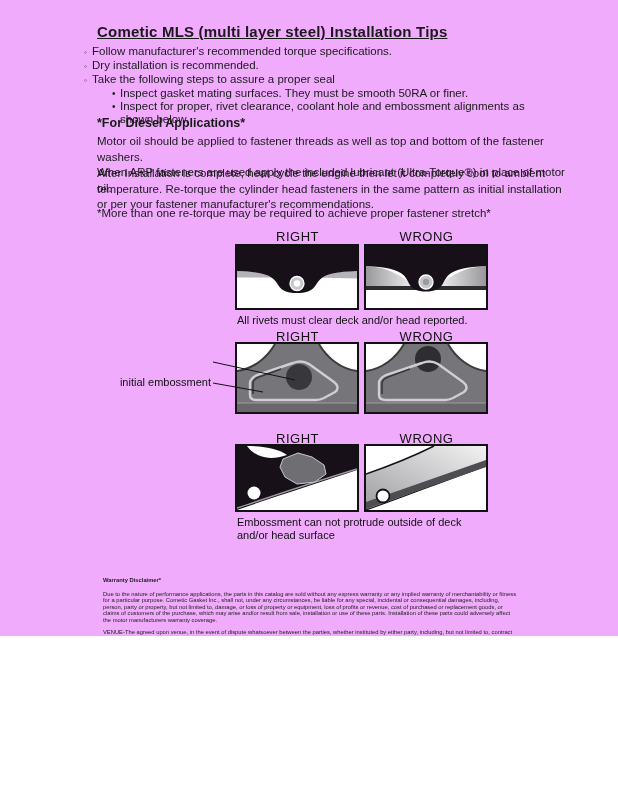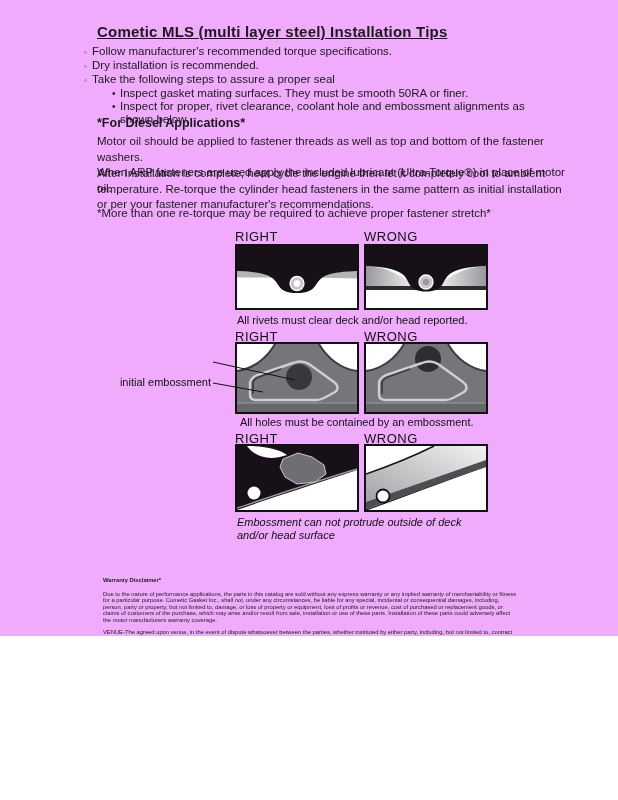--- a/index.html
+++ b/index.html
@@ -9,21 +9,21 @@
   .title{left:97px;top:23px;font-size:15px;font-weight:bold;text-decoration:underline;
          letter-spacing:0.2px;white-space:nowrap;}
   .tips{left:84px;top:45px;font-size:11.5px;line-height:13px;width:470px;}
   .tip-line{display:flex;align-items:baseline;}
   .tip-line .mark{width:8px;font-size:8px;flex:0 0 8px;}
   .tip-sub{padding-left:28px;}
   .tip-sub .mark{font-size:10px;}
   .diesel-heading{left:97px;top:116px;font-size:12.5px;font-weight:bold;}
   .para{left:97px;font-size:11.5px;line-height:15.5px;white-space:pre-line;width:470px;}
   .p1{top:134px;} .p2{top:166px;} .p3{top:206px;}
-  .rw-label{width:125px;text-align:left;font-size:13px;letter-spacing:0.5px;color:#111;}
+  .rw-label{width:125px;text-align:center;font-size:13px;letter-spacing:0.5px;color:#111;}
   .panel{border:2.5px solid #111;width:120px;background:#fff;font-size:0;line-height:0;}
   .cap{font-size:11px;line-height:12.5px;color:#111;white-space:pre-line;}
   .side-label{font-size:11px;line-height:11.5px;text-align:right;white-space:pre-line;color:#111;}
   .legal{left:103px;top:577px;width:414px;font-size:5.8px;line-height:6.5px;color:#222;}
   .legal p{margin:0 0 6px 0;}
   .legal .lg-head{font-weight:bold;margin-bottom:7px;}
   .legal .gap-top{margin-top:7px;}
   .legal .tight{white-space:pre-line;}
   .footer-code{left:389px;top:755px;font-size:15px;letter-spacing:0.3px;color:#222;}
 </style>
@@ -131,21 +131,20 @@
       <path d="M13,51 L13,39 C13,35 16,33 20,31 L56,19 C61,17 67,17 72,20 L97,38 C101,41 102,45 98,48 L87,54 C85,55 82,56 79,56 L20,56 C15,56 13,54.5 13,51 Z" fill="none" stroke="#cfcfd3" stroke-width="2.4"></path>
       <path d="M16,50 L16,40 C16,36 18,34.5 22,33 L44,25" stroke="#3a3a3e" stroke-width="1.6" fill="none"></path>
     </svg>
   </div>
 
   <svg class="abs" style="left:110px;top:338px;" width="240" height="90">
     <line x1="103" y1="24" x2="185" y2="42" stroke="#111" stroke-width="1"></line>
     <line x1="103" y1="45" x2="153" y2="54" stroke="#111" stroke-width="1"></line>
   </svg>
 
-  <div class="abs cap" style="left:240px;top:416px;">All holes must be contained by an embossment.</div>
 
   <div class="abs rw-label" style="left:235px;top:431px;">RIGHT</div>
   <div class="abs rw-label" style="left:364px;top:431px;">WRONG</div>
 
   <div class="abs panel" style="left:235px;top:444px;">
     <svg width="120" height="64" viewBox="0 0 120 64">
       <rect width="120" height="64" fill="#ffffff"></rect>
       <path d="M0,0 H120 V24 C78,38 40,50 0,64 Z" fill="#171019"></path>
       <path d="M10,0 C19,12 33,15 50,9 C42,3 28,0 10,0 Z" fill="#ffffff"></path>
       <path d="M0,62 C42,48 80,35 120,23" stroke="#9b9b9f" stroke-width="1.4" fill="none"></path>
@@ -162,21 +161,21 @@
           </linearGradient>
       </defs>
       <rect width="120" height="64" fill="#ffffff"></rect>
       <path d="M0,28 C26,19 48,10 68,0 L120,0 V20 C80,34 40,50 0,64 Z" fill="url(#g3)"></path>
       <path d="M0,28 C26,19 48,10 68,0" stroke="#171019" stroke-width="1.6" fill="none"></path>
       <path d="M0,64 C40,50 80,34 120,20" stroke="#171019" stroke-width="1.2" fill="none"></path>
       <path d="M0,56 C40,42 80,28 120,14 L120,21 C80,35 40,49 0,63 Z" fill="#4e4e52"></path>
       <circle cx="17" cy="50" r="6.5" fill="#ffffff" stroke="#171019" stroke-width="1.8"></circle>
     </svg>
   </div>
-  <div class="abs cap" style="left:237px;top:516px;width:230px;font-style:italic;">Embossment can not protrude outside of deck
+  <div class="abs cap" style="left:237px;top:516px;width:230px;">Embossment can not protrude outside of deck
 and/or head surface</div>
 
   <div class="abs legal">
     <p class="lg-head">Warranty Disclaimer*</p>
     <p>Due to the nature of performance applications, the parts in this catalog are sold without any express warranty or any implied warranty of merchantability or fitness for a particular purpose.  Cometic Gasket Inc., shall not, under any circumstances, be liable for any special, incidental or consequential damages, including, person, party or property, but not limited to, damage, or loss of property or equipment, loss of profits or revenue, cost of purchased or replacement goods, or claims of customers of the purchase, which may arise and/or result from sale, installation or use of these parts.  Installation of these parts could adversely affect the motor manufacturers warranty coverage.</p>
     <p class="tight">VENUE-The agreed upon venue, in the event of dispute whatsoever between the parties, whether instituted by either party, including, but not limited to, contract terms, payment terms, delivery, type, defects, sufficiency of product, shall be the Court of Common Pleas, Lake County, Ohio or the Painesville Municipal Court, Lake County, Ohio, depending on the amount in controversy.
 This agreement shall be governed by and construed under the laws of the State of Ohio.</p>
     <p>All prices and terms are subject to change without notice.</p>
     <p>Terms COD- Secured with a completed dealer/jobber application on File, COD-Company check with a current credit card number on file.  Open accounts may be established by well rated firms.  A credit application is available upon request.  Open accounts are due payable Net 30 days from date of invoice.  No statement will be sent.  If an account becomes 60 or more days past due, it is subject to being placed on credit hold.  No orders will be shipped or new orders accepted until past due balance is paid.  If an account becomes 90 or more days past due, it is subject to being placed for collections.  All costs of collection are the responsibility of the customer, including attorney fees, court costs, and other expenses of litigation.</p>
     <p>Returns- Authorized (RGA) must be obtained in advance on all returns.  A packing slip or invoice number must accompany the merchandise.  No returns after 30 days from invoice date.  All returns are subject to a 25% restocking charge.  All custom designed and custom manufactured gaskets are non-returnable.</p>

